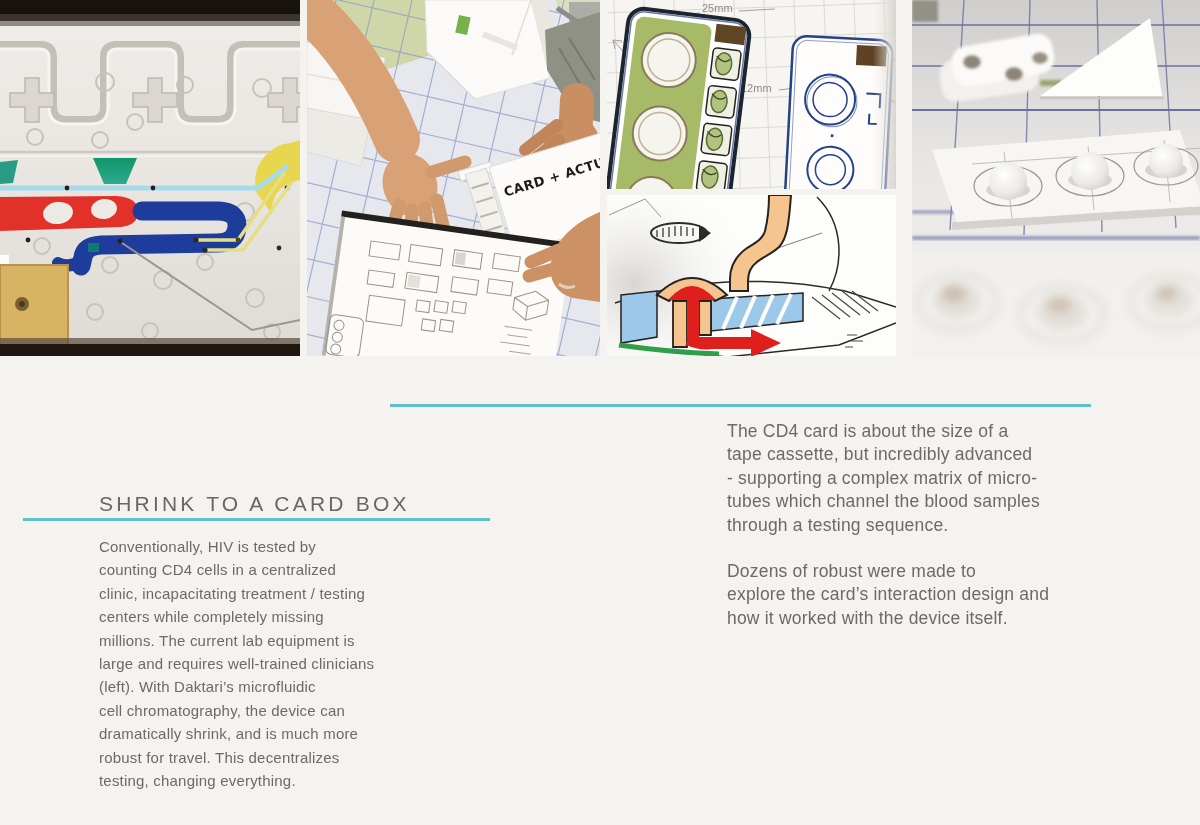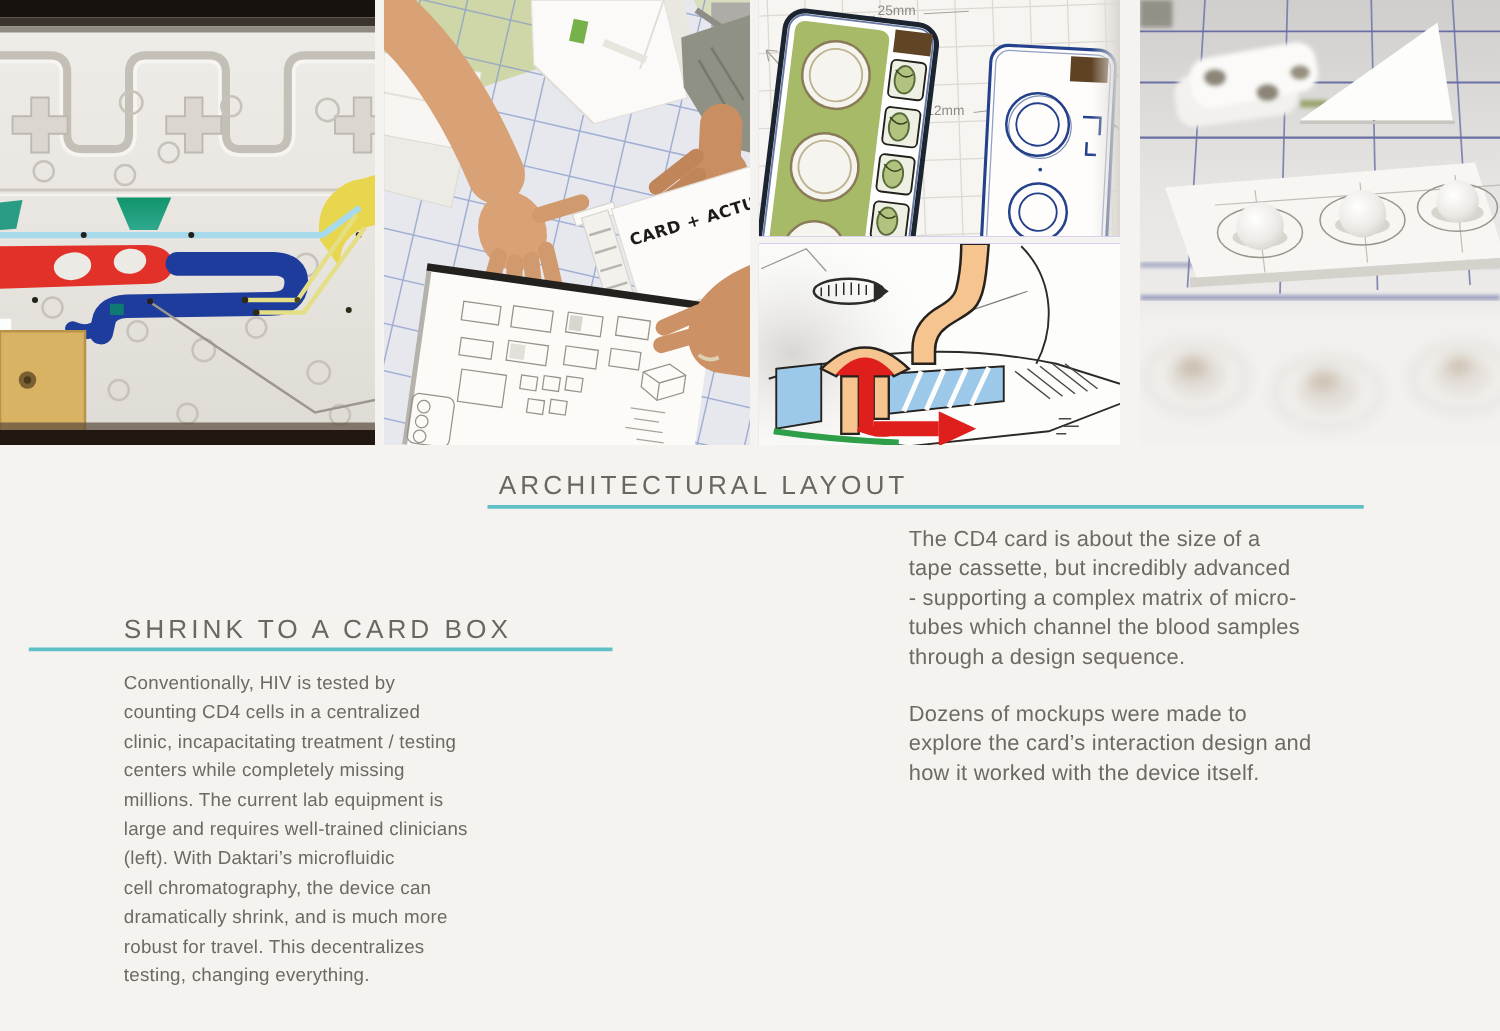--- a/index.html
+++ b/index.html
@@ -8,21 +8,21 @@
     width:1200px;height:825px;
     background:#f5f3f0;
     font-family:"Liberation Sans", sans-serif;
     overflow:hidden;
   }
   .photo{position:absolute;top:0;overflow:hidden;background:#fff;}
   .photo svg{display:block;}
   #photo1{left:0;width:300px;height:356px;}
   #photo2{left:307px;width:293px;height:356px;}
   #photo3{left:607px;width:289px;height:356px;background:transparent;}
-  #photo3 .sub{position:absolute;left:0;width:289px;overflow:hidden;background:#8b5cf6;}
+  #photo3 .sub{position:absolute;left:0;width:289px;overflow:hidden;background:#eab308;}
   #photo3 .sub.top{top:0;height:189px;}
   #photo3 .sub.bottom{top:195px;height:161px;}
   #photo4{left:912px;width:288px;height:356px;}
   .sec-heading{
     position:absolute;
     font-size:21px;
     font-weight:500;
     letter-spacing:3.2px;
     color:#6b6661;
     line-height:1;
@@ -456,21 +456,20 @@
         <ellipse cx="150" cy="314" rx="42" ry="28" fill="none" stroke="#d8d4cd" stroke-width="3"></ellipse>
         <ellipse cx="150" cy="312" rx="25" ry="18" fill="#e3dfd9"></ellipse>
         <ellipse cx="147" cy="305" rx="12" ry="9" fill="#cfc3b2"></ellipse>
         <ellipse cx="258" cy="302" rx="40" ry="27" fill="none" stroke="#d8d4cd" stroke-width="3"></ellipse>
         <ellipse cx="258" cy="300" rx="24" ry="17" fill="#e5e1db"></ellipse>
         <ellipse cx="255" cy="293" rx="11" ry="8" fill="#cfc3b2"></ellipse>
       </g>
     </svg>
   </figure>
 
-  <h2 class="sec-heading" id="main-heading" style="margin:0;font-weight:500;">ARCHITECTURAL LAYOUT</h2>
   <div class="rule" id="rule-main"></div>
 
   <h2 class="sec-heading" id="left-heading" style="margin:0;font-weight:500;">SHRINK TO A CARD BOX</h2>
   <div class="rule" id="rule-left"></div>
 
   <div class="body-text" id="left-body">Conventionally, HIV is tested by
 counting CD4 cells in a centralized
 clinic, incapacitating treatment / testing
 centers while completely missing
 millions. The current lab equipment is
@@ -479,19 +478,19 @@
 cell chromatography, the device can
 dramatically shrink, and is much more
 robust for travel. This decentralizes
 testing, changing everything.</div>
 
   <div id="right-col" style="position:absolute;">
     <p class="para">The CD4 card is about the size of a
 tape cassette, but incredibly advanced
 - supporting a complex matrix of micro-
 tubes which channel the blood samples
-through a design sequence.</p>
-    <p class="para">Dozens of mockups were made to
+through a testing sequence.</p>
+    <p class="para">Dozens of robust were made to
 explore the card’s interaction design and
 how it worked with the device itself.</p>
   </div>
 
 </div>
 
 </body></html>

